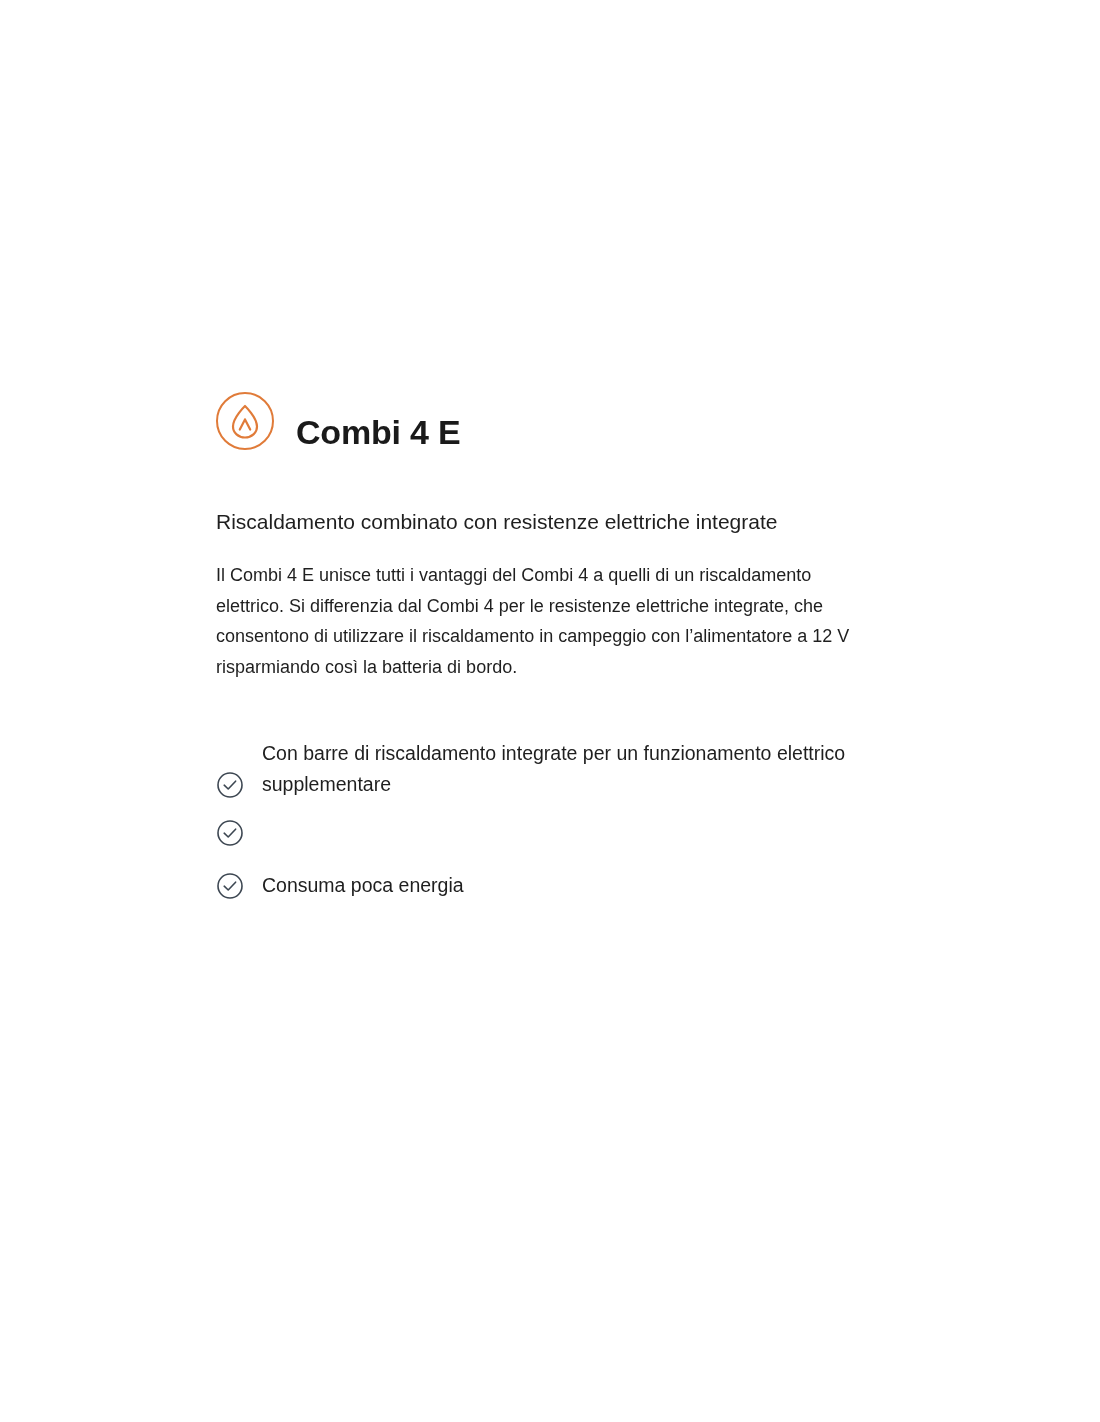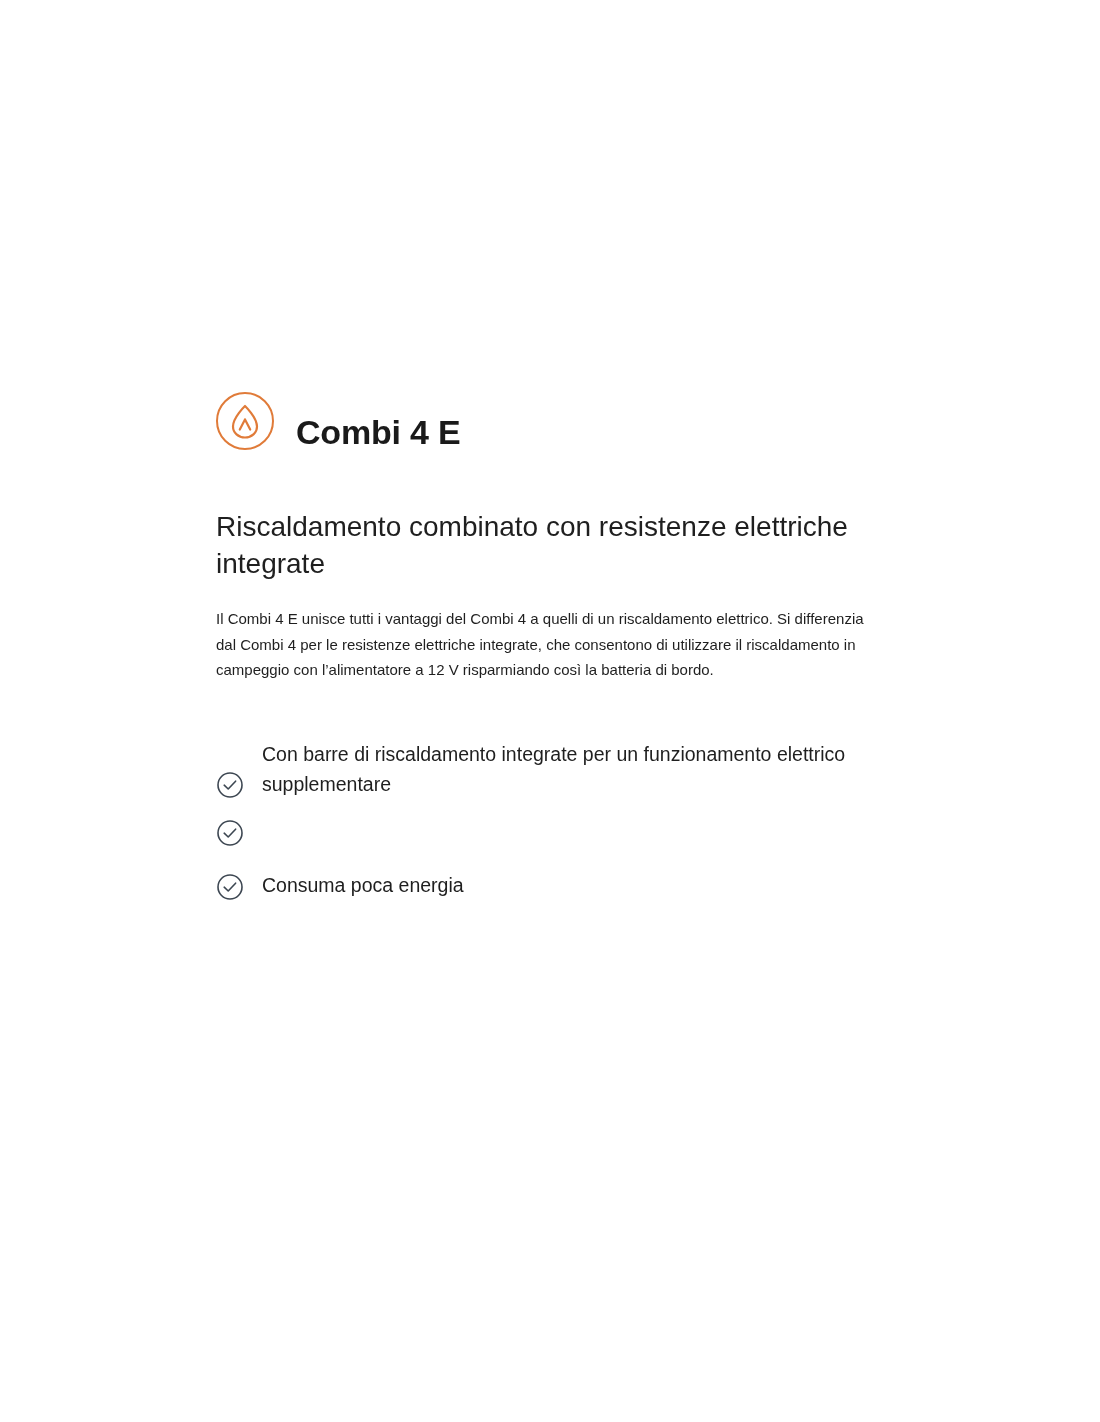--- a/index.html
+++ b/index.html
@@ -53,31 +53,31 @@
     font-size: 34px;
     font-weight: bold;
     letter-spacing: -0.2px;
     color: #1a1a1a;
     line-height: 1;
   }
 
   
   .headline {
     margin-top: 44px;
-    font-size: 28px;
+    font-size: 21px;
     font-weight: normal;
     line-height: 1.33;
     color: #1f1f1f;
     max-width: 640px;
   }
 
   
   .body-text {
     margin-top: 24px;
-    font-size: 15px;
+    font-size: 18px;
     line-height: 1.7;
     color: #1f1f1f;
     max-width: 660px;
   }
 
   
   .benefits {
     list-style: none;
     margin: 56px 0 0 0;
     padding: 0;

